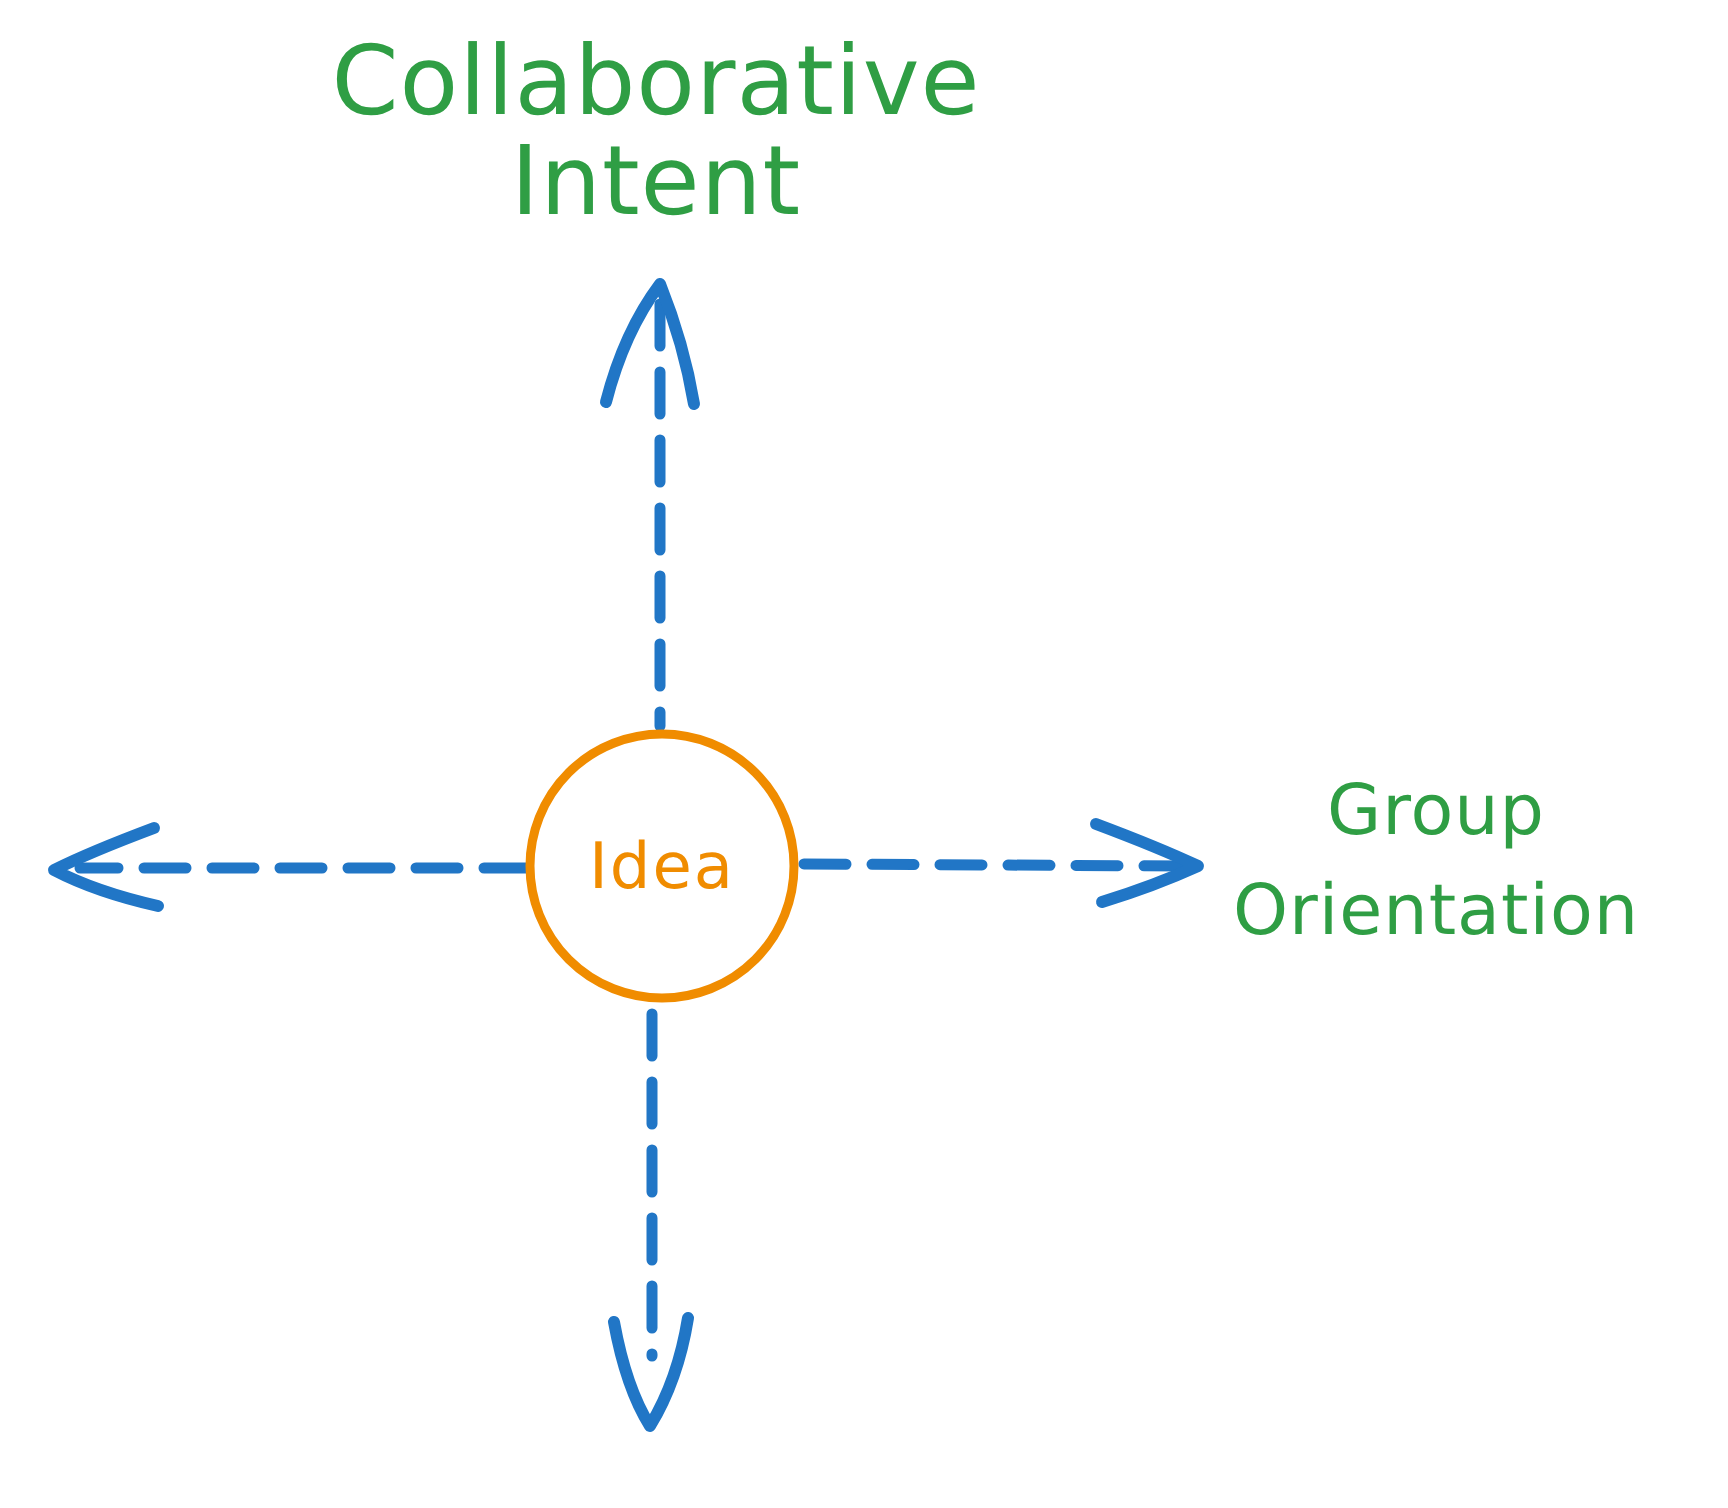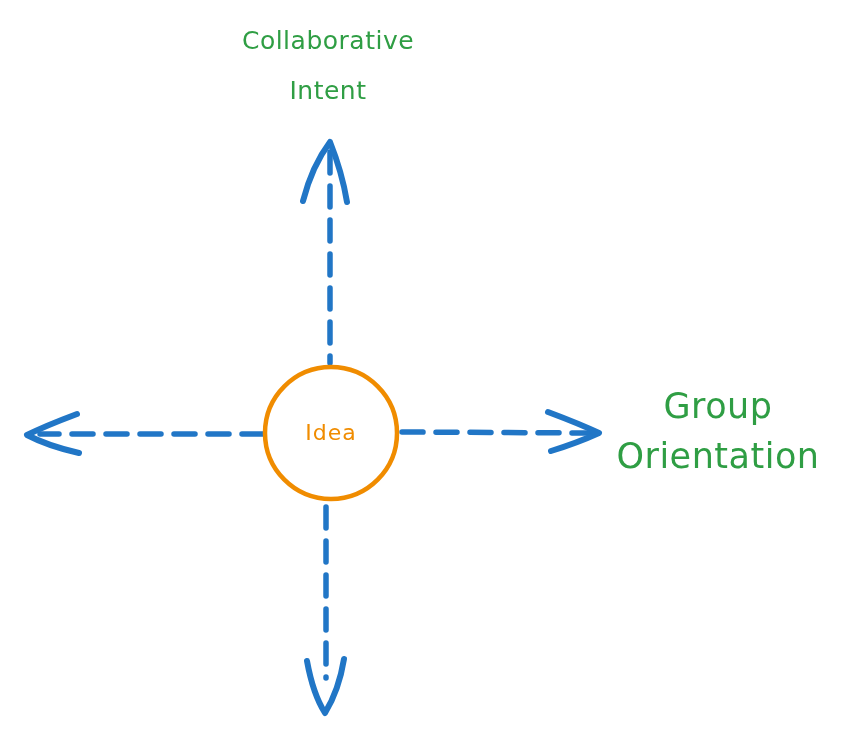--- a/index.html
+++ b/index.html
@@ -26,37 +26,37 @@
     position: absolute;
     white-space: pre-line;
     text-align: center;
     font-family: "DejaVu Sans", sans-serif;
     user-select: none;
   }
   .top-label {
     left: 128px;
     top: 16px;
     width: 400px;
-    font-size: 25px;
+    font-size: 48px;
     line-height: 50px;
     letter-spacing: 0.5px;
   }
   .right-label {
     left: 568px;
     top: 381px;
     width: 300px;
     font-size: 35px;
     line-height: 50px;
     letter-spacing: 0.5px;
   }
   .idea-label {
     left: 251px;
     top: 414px;
     width: 160px;
-    font-size: 22px;
+    font-size: 32px;
     line-height: 38px;
     letter-spacing: 1px;
   }
 </style>
 </head>
 <body>
 
 <div class="canvas">
 
   <svg class="diagram-svg" viewBox="0 0 864 754" xmlns="http://www.w3.org/2000/svg">

